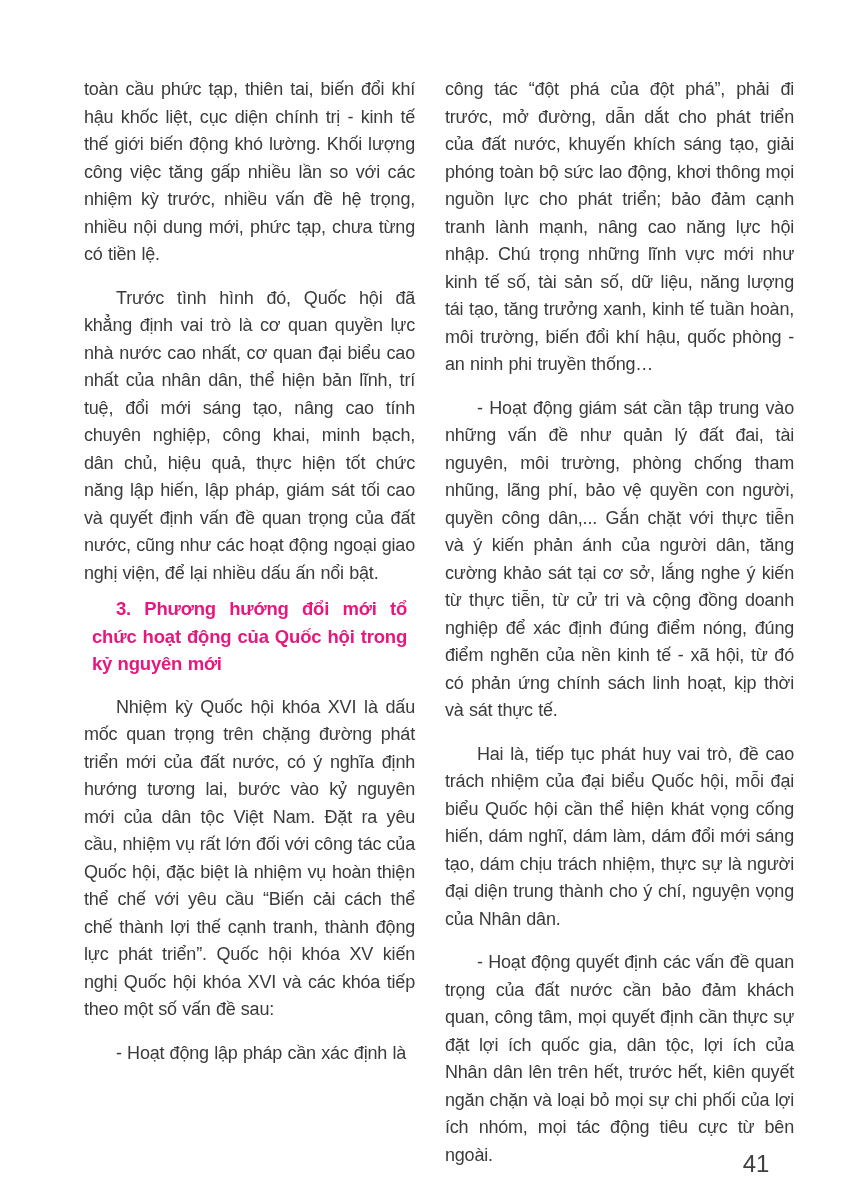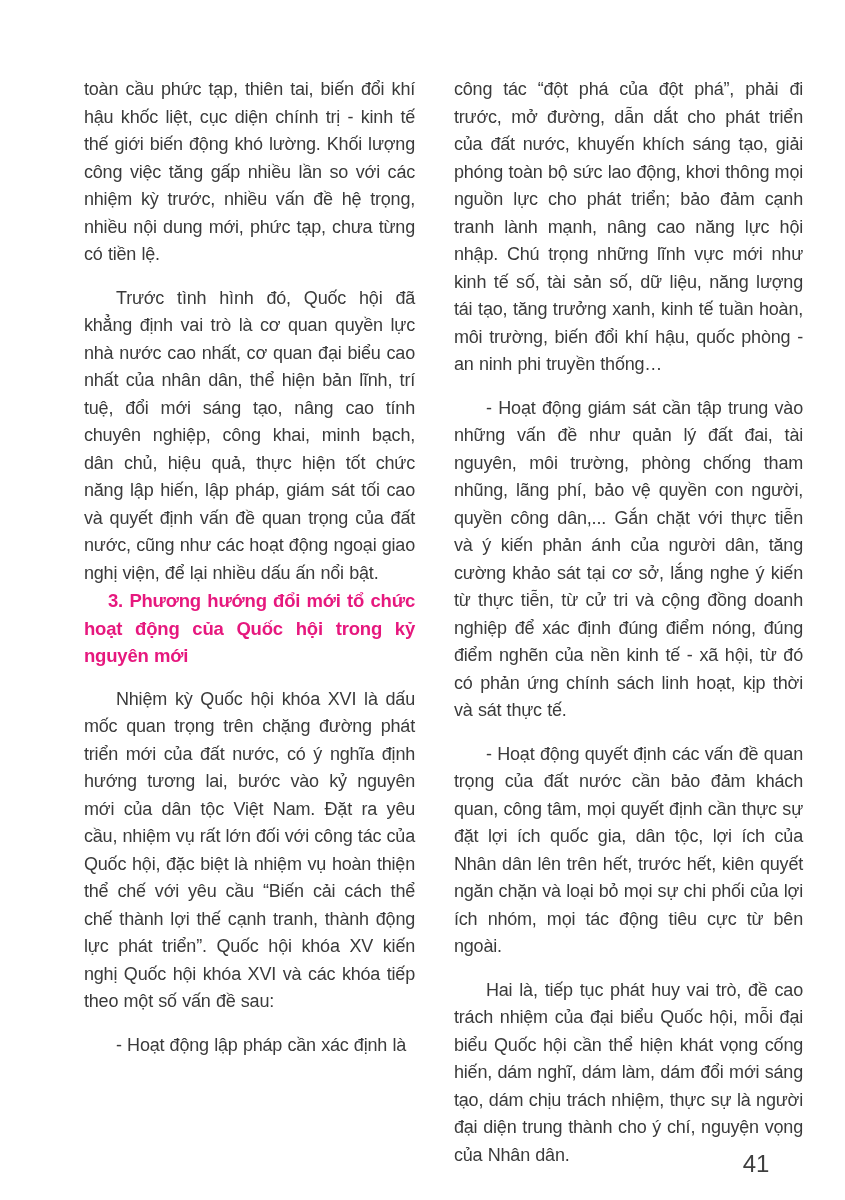--- a/index.html
+++ b/index.html
@@ -14,39 +14,39 @@
     background: #ffffff;
     overflow: hidden;
     font-family: "Liberation Sans", sans-serif;
     color: #3a3a3a;
   }
   .content {
     position: absolute;
     left: 84px;
     top: 76px;
     display: flex;
-    gap: 39px;
+    gap: 30px;
   }
   .col {
     display: block;
   }
   .col-left  { width: 331px; }
   .col-right { width: 349px; }
   .para {
     margin: 0;
     font-size: 18px;
     line-height: 27.5px;
     text-align: justify;
     letter-spacing: -0.2px;
     word-spacing: 0.5px;
   }
   .indented { text-indent: 32px; margin-top: 16px; }
   .continuation { text-indent: 0; }
   .section-heading {
-    margin: 0;
+    margin: 8px;
     font-size: 18.5px;
     line-height: 27.5px;
     text-align: justify;
     letter-spacing: -0.2px;
     word-spacing: 0.5px;
     font-weight: bold;
     text-indent: 24px;
     color: var(--heading-color, #e6187e);
   }
   .page-number {
@@ -71,20 +71,20 @@
       <p class="para continuation">toàn cầu phức tạp, thiên tai, biến đổi khí hậu khốc liệt, cục diện chính trị - kinh tế thế giới biến động khó lường. Khối lượng công việc tăng gấp nhiều lần so với các nhiệm kỳ trước, nhiều vấn đề hệ trọng, nhiều nội dung mới, phức tạp, chưa từng có tiền lệ.</p>
       <p class="para indented">Trước tình hình đó, Quốc hội đã khẳng định vai trò là cơ quan quyền lực nhà nước cao nhất, cơ quan đại biểu cao nhất của nhân dân, thể hiện bản lĩnh, trí tuệ, đổi mới sáng tạo, nâng cao tính chuyên nghiệp, công khai, minh bạch, dân chủ, hiệu quả, thực hiện tốt chức năng lập hiến, lập pháp, giám sát tối cao và quyết định vấn đề quan trọng của đất nước, cũng như các hoạt động ngoại giao nghị viện, để lại nhiều dấu ấn nổi bật.</p>
       <h3 class="section-heading">3. Phương hướng đổi mới tổ chức hoạt động của Quốc hội trong kỷ nguyên mới</h3>
       <p class="para indented">Nhiệm kỳ Quốc hội khóa XVI là dấu mốc quan trọng trên chặng đường phát triển mới của đất nước, có ý nghĩa định hướng tương lai, bước vào kỷ nguyên mới của dân tộc Việt Nam. Đặt ra yêu cầu, nhiệm vụ rất lớn đối với công tác của Quốc hội, đặc biệt là nhiệm vụ hoàn thiện thể chế với yêu cầu “Biến cải cách thể chế thành lợi thế cạnh tranh, thành động lực phát triển”. Quốc hội khóa XV kiến nghị Quốc hội khóa XVI và các khóa tiếp theo một số vấn đề sau:</p>
       <p class="para indented">- Hoạt động lập pháp cần xác định là</p>
     </div>
 
     <div class="col col-right">
       <p class="para continuation">công tác “đột phá của đột phá”, phải đi trước, mở đường, dẫn dắt cho phát triển của đất nước, khuyến khích sáng tạo, giải phóng toàn bộ sức lao động, khơi thông mọi nguồn lực cho phát triển; bảo đảm cạnh tranh lành mạnh, nâng cao năng lực hội nhập. Chú trọng những lĩnh vực mới như kinh tế số, tài sản số, dữ liệu, năng lượng tái tạo, tăng trưởng xanh, kinh tế tuần hoàn, môi trường, biến đổi khí hậu, quốc phòng - an ninh phi truyền thống…</p>
       <p class="para indented">- Hoạt động giám sát cần tập trung vào những vấn đề như quản lý đất đai, tài nguyên, môi trường, phòng chống tham nhũng, lãng phí, bảo vệ quyền con người, quyền công dân,... Gắn chặt với thực tiễn và ý kiến phản ánh của người dân, tăng cường khảo sát tại cơ sở, lắng nghe ý kiến từ thực tiễn, từ cử tri và cộng đồng doanh nghiệp để xác định đúng điểm nóng, đúng điểm nghẽn của nền kinh tế - xã hội, từ đó có phản ứng chính sách linh hoạt, kịp thời và sát thực tế.</p>
+      <p class="para indented">Hai là, tiếp tục phát huy vai trò, đề cao trách nhiệm của đại biểu Quốc hội, mỗi đại biểu Quốc hội cần thể hiện khát vọng cống hiến, dám nghĩ, dám làm, dám đổi mới sáng tạo, dám chịu trách nhiệm, thực sự là người đại diện trung thành cho ý chí, nguyện vọng của Nhân dân.</p>
       <p class="para indented">- Hoạt động quyết định các vấn đề quan trọng của đất nước cần bảo đảm khách quan, công tâm, mọi quyết định cần thực sự đặt lợi ích quốc gia, dân tộc, lợi ích của Nhân dân lên trên hết, trước hết, kiên quyết ngăn chặn và loại bỏ mọi sự chi phối của lợi ích nhóm, mọi tác động tiêu cực từ bên ngoài.</p>
-      <p class="para indented">Hai là, tiếp tục phát huy vai trò, đề cao trách nhiệm của đại biểu Quốc hội, mỗi đại biểu Quốc hội cần thể hiện khát vọng cống hiến, dám nghĩ, dám làm, dám đổi mới sáng tạo, dám chịu trách nhiệm, thực sự là người đại diện trung thành cho ý chí, nguyện vọng của Nhân dân.</p>
     </div>
 
   </div>
 
   <div class="page-number">41</div>
 </div>
 
 </body></html>

